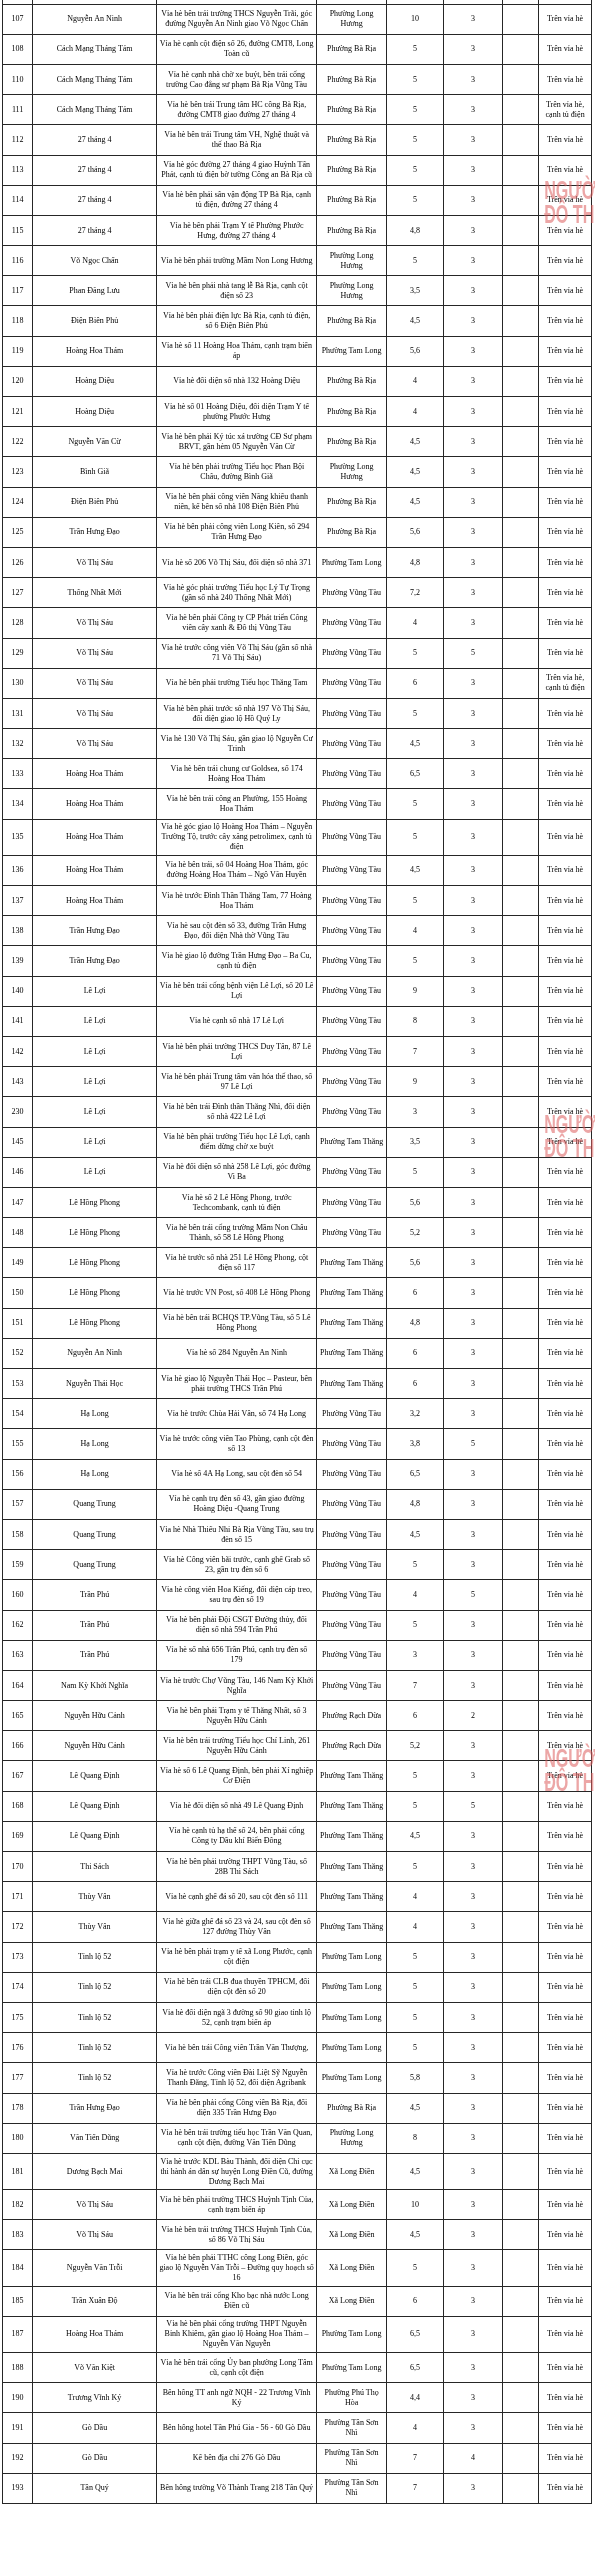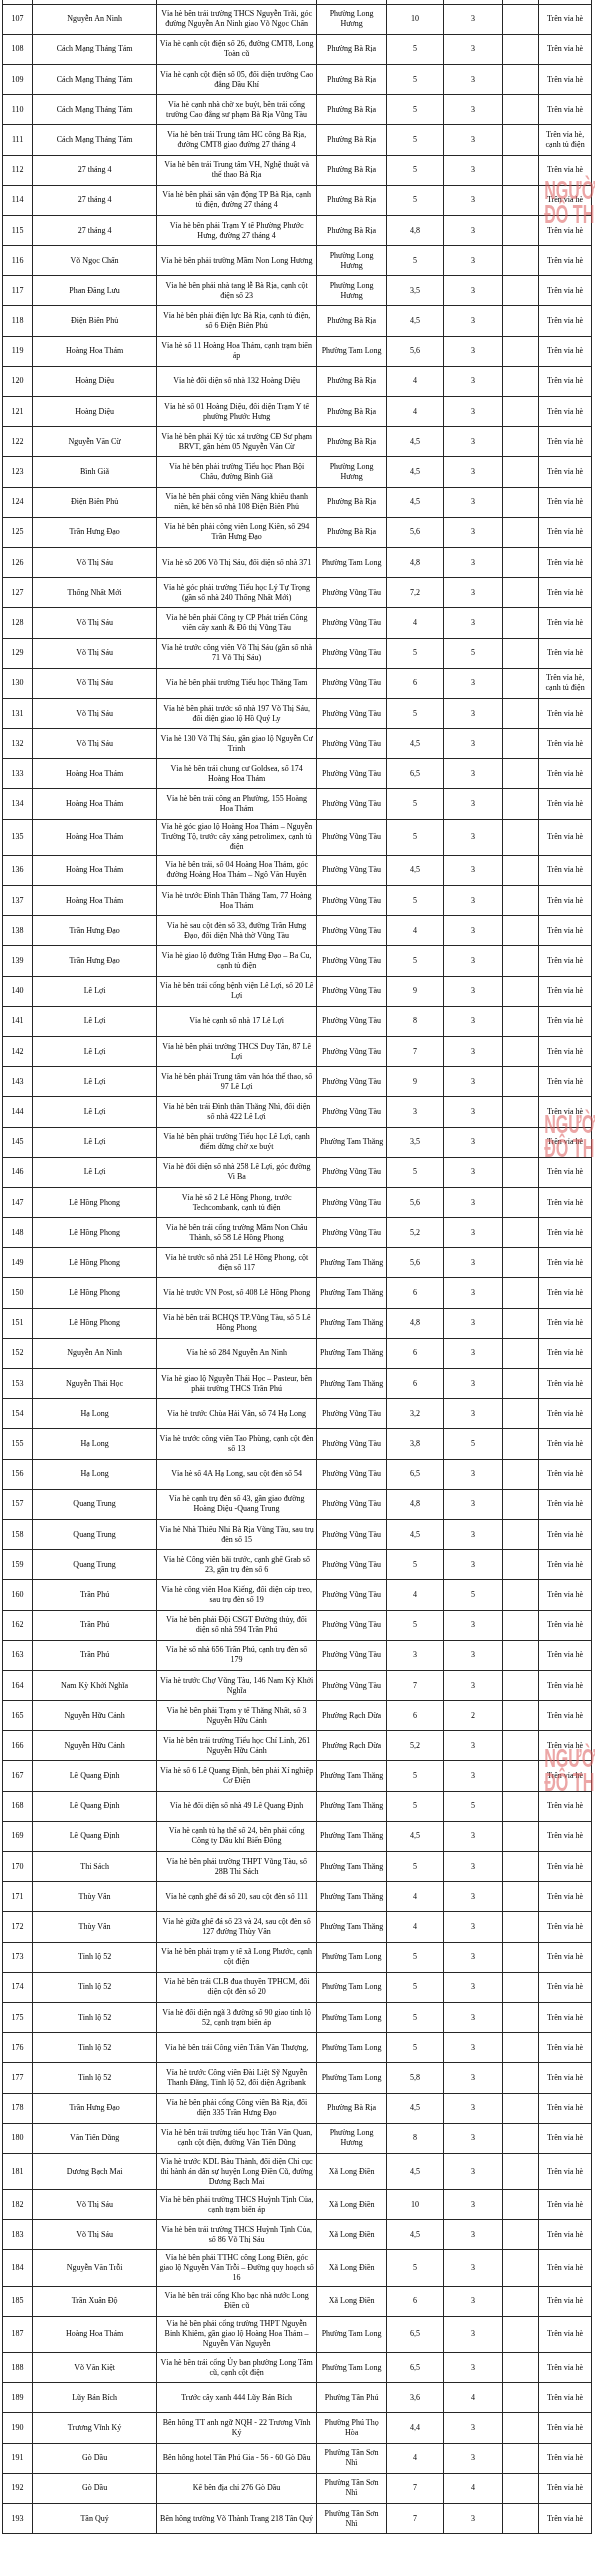--- a/index.html
+++ b/index.html
@@ -67,30 +67,20 @@
           <td>108</td>
           <td>Cách Mạng Tháng Tám</td>
           <td>Vỉa hè cạnh cột điện số 26, đường CMT8, Long Toàn cũ</td>
           <td>Phường Bà Rịa</td>
           <td>5</td>
           <td>3</td>
           <td></td>
           <td>Trên vỉa hè</td>
         </tr>
         <tr>
-          <td>109</td>
-          <td>Cách Mạng Tháng Tám</td>
-          <td>Vỉa hè cạnh cột điện số 05, đối diện trường Cao đẳng Dầu Khí</td>
-          <td>Phường Bà Rịa</td>
-          <td>5</td>
-          <td>3</td>
-          <td></td>
-          <td>Trên vỉa hè</td>
-        </tr>
-        <tr>
           <td>110</td>
           <td>Cách Mạng Tháng Tám</td>
           <td>Vỉa hè cạnh nhà chờ xe buýt, bên trái cổng trường Cao đẳng sư phạm Bà Rịa Vũng Tàu</td>
           <td>Phường Bà Rịa</td>
           <td>5</td>
           <td>3</td>
           <td></td>
           <td>Trên vỉa hè</td>
         </tr>
         <tr>
@@ -100,20 +90,30 @@
           <td>Phường Bà Rịa</td>
           <td>5</td>
           <td>3</td>
           <td></td>
           <td>Trên vỉa hè, cạnh tủ điện</td>
         </tr>
         <tr>
           <td>112</td>
           <td>27 tháng 4</td>
           <td>Vỉa hè bên trái Trung tâm VH, Nghệ thuật và thể thao Bà Rịa</td>
+          <td>Phường Bà Rịa</td>
+          <td>5</td>
+          <td>3</td>
+          <td></td>
+          <td>Trên vỉa hè</td>
+        </tr>
+        <tr>
+          <td>113</td>
+          <td>27 tháng 4</td>
+          <td>Vỉa hè góc đường 27 tháng 4 giao Huỳnh Tấn Phát, cạnh tủ điện bờ tường Công an Bà Rịa cũ</td>
           <td>Phường Bà Rịa</td>
           <td>5</td>
           <td>3</td>
           <td></td>
           <td>Trên vỉa hè</td>
         </tr>
         <tr>
           <td>114</td>
           <td>27 tháng 4</td>
           <td>Vỉa hè bên phải sân vận động TP Bà Rịa, cạnh tủ điện, đường 27 tháng 4</td>
@@ -407,21 +407,21 @@
           <td>143</td>
           <td>Lê Lợi</td>
           <td>Vỉa hè bên phải Trung tâm văn hóa thể thao, số 97 Lê Lợi</td>
           <td>Phường Vũng Tàu</td>
           <td>9</td>
           <td>3</td>
           <td></td>
           <td>Trên vỉa hè</td>
         </tr>
         <tr>
-          <td>144</td>
+          <td>230</td>
           <td>Lê Lợi</td>
           <td>Vỉa hè bên trái Đình thần Thắng Nhì, đối diện số nhà 422 Lê Lợi</td>
           <td>Phường Vũng Tàu</td>
           <td>3</td>
           <td>3</td>
           <td></td>
           <td>Trên vỉa hè</td>
         </tr>
         <tr>
           <td>145</td>
@@ -823,30 +823,20 @@
           <td></td>
           <td>Trên vỉa hè</td>
         </tr>
         <tr>
           <td>188</td>
           <td>Võ Văn Kiệt</td>
           <td>Vỉa hè bên trái cổng Ủy ban phường Long Tâm cũ, cạnh cột điện</td>
           <td>Phường Tam Long</td>
           <td>6,5</td>
           <td>3</td>
-          <td></td>
-          <td>Trên vỉa hè</td>
-        </tr>
-        <tr>
-          <td>189</td>
-          <td>Lũy Bán Bích</td>
-          <td>Trước cây xanh 444 Lũy Bán Bích</td>
-          <td>Phường Tân Phú</td>
-          <td>3,6</td>
-          <td>4</td>
           <td></td>
           <td>Trên vỉa hè</td>
         </tr>
         <tr>
           <td>190</td>
           <td>Trương Vĩnh Ký</td>
           <td>Bên hông TT anh ngữ NQH - 22 Trương Vĩnh Ký</td>
           <td>Phường Phú Thọ Hòa</td>
           <td>4,4</td>
           <td>3</td>

